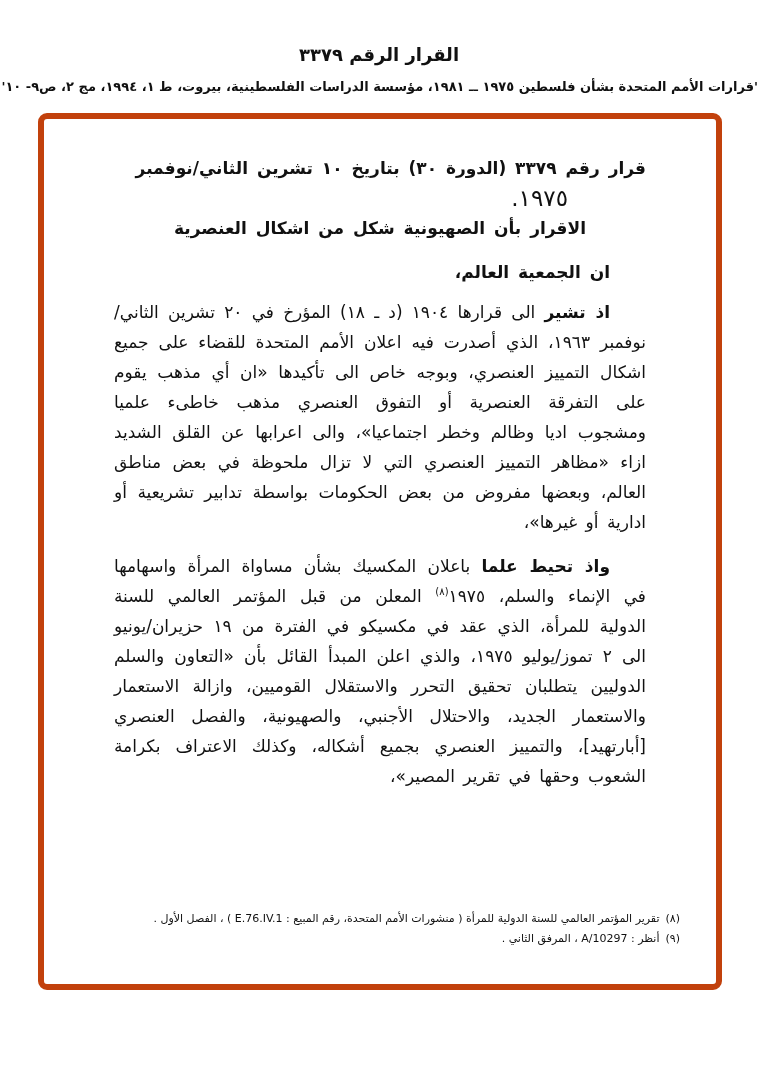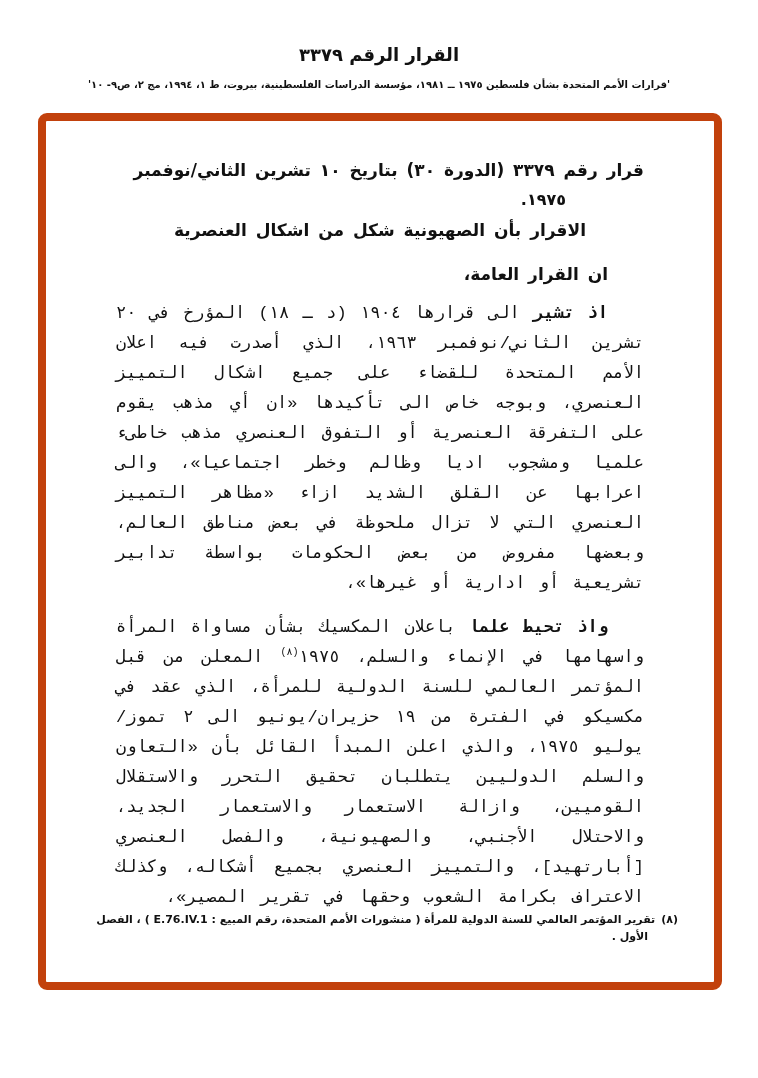--- a/index.html
+++ b/index.html
@@ -24,93 +24,91 @@
     direction: rtl;
     font-size: 18px;
     font-weight: bold;
     letter-spacing: 0.5px;
   }
   .source-line {
     position: absolute;
     top: 79px;
     left: 0;
     right: 0;
-    text-align: center;
     direction: rtl;
-    font-size: 10px;
+    font-size: 13px;
     font-weight: bold;
     white-space: nowrap;
   }
   .green-box {
     position: absolute;
     left: 38px;
     top: 113px;
     width: 684px;
     height: 877px;
     box-sizing: border-box;
-    border: 8px solid #c2410c;
+    border: 6px solid #c2410c;
     border-radius: 9px;
     background: #ffffff;
   }
   .content {
     position: absolute;
     top: 34px;
     left: 70px;
     right: 70px;
     direction: rtl;
     text-align: justify;
     font-size: 17px;
     line-height: 30px;
     word-spacing: 3px;
   }
   .res-heading-line1 {
     font-weight: bold;
     text-align: right;
     font-size: 17px;
   }
   .res-heading-line2 {
-    font-weight: bold;
+    font-weight: normal;
     text-align: right;
     padding-left: 0;
     padding-right: 78px;
-    font-size: 16px;
+    font-size: 23px;
   }
   .res-subtitle {
     font-weight: bold;
     text-align: center;
     margin-top: 0;
     margin-bottom: 14px;
     font-size: 17px;
   }
   .opening {
     font-weight: bold;
     text-indent: 36px;
     margin-bottom: 10px;
   }
   .para {
     text-indent: 36px;
     margin-bottom: 14px;
-    font-family: Liberation Mono, monospace;
   }
   .lead {
     font-weight: bold;
   }
   .sup-ref {
     vertical-align: super;
     font-size: 10px;
     line-height: 0;
   }
   .footnotes {
     position: absolute;
     left: 30px;
     right: 36px;
     bottom: 34px;
     direction: rtl;
     font-size: 11px;
-    font-weight: bold;
+    font-weight: normal;
     line-height: 17px;
     text-align: right;
   }
   .footnote {
     padding-right: 30px;
     text-indent: -30px;
     margin-bottom: 3px;
   }
   .footnote-marker {
     padding-left: 6px;
@@ -124,26 +122,27 @@
 <div class="source-line">'قرارات الأمم المتحدة بشأن فلسطين ١٩٧٥ ــ ١٩٨١، مؤسسة الدراسات الفلسطينية، بيروت، ط ١، ١٩٩٤، مج ٢، ص٩- ١٠'</div>
 
 <div class="green-box">
   <div class="content">
 
     <div class="res-heading-line1">قرار رقم ٣٣٧٩ (الدورة ٣٠) بتاريخ ١٠ تشرين الثاني/نوفمبر</div>
     <div class="res-heading-line2">١٩٧٥.</div>
 
     <div class="res-subtitle">الاقرار بأن الصهيونية شكل من اشكال العنصرية</div>
 
-    <div class="opening">ان القرار العامة،</div>
+    <div class="opening">ان الجمعية العالم،</div>
 
     <div class="para"><span class="lead">اذ تشير</span><span> الى قرارها ١٩٠٤ (د ـ ١٨) المؤرخ في ٢٠ تشرين الثاني/نوفمبر ١٩٦٣، الذي أصدرت فيه اعلان الأمم المتحدة للقضاء على جميع اشكال التمييز العنصري، وبوجه خاص الى تأكيدها «ان أي مذهب يقوم على التفرقة العنصرية أو التفوق العنصري مذهب خاطىء علميا ومشجوب اديا وظالم وخطر اجتماعيا»، والى اعرابها عن القلق الشديد ازاء «مظاهر التمييز العنصري التي لا تزال ملحوظة في بعض مناطق العالم، وبعضها مفروض من بعض الحكومات بواسطة تدابير تشريعية أو ادارية أو غيرها»،</span></div>
 
 
     <div class="para"><span class="lead">واذ تحيط علما</span><span> باعلان المكسيك بشأن مساواة المرأة واسهامها في الإنماء والسلم، ١٩٧٥</span><span class="sup-ref">(٨)</span><span> المعلن من قبل المؤتمر العالمي للسنة الدولية للمرأة، الذي عقد في مكسيكو في الفترة من ١٩ حزيران/يونيو الى ٢ تموز/يوليو ١٩٧٥، والذي اعلن المبدأ القائل بأن «التعاون والسلم الدوليين يتطلبان تحقيق التحرر والاستقلال القوميين، وازالة الاستعمار والاستعمار الجديد، والاحتلال الأجنبي، والصهيونية، والفصل العنصري [أبارتهيد]، والتمييز العنصري بجميع أشكاله، وكذلك الاعتراف بكرامة الشعوب وحقها في تقرير المصير»،</span></div>
 
 
   </div>
 
   <div class="footnotes">
     <div class="footnote"><span class="footnote-marker">(٨)</span><span>تقرير المؤتمر العالمي للسنة الدولية للمرأة ( منشورات الأمم المتحدة، رقم المبيع : E.76.IV.1 ) ، الفصل الأول .</span></div>
+    <div class="footnote"><span class="footnote-marker">(٩)</span><span>أنظر : A/10297 ، المرفق الثاني .</span></div>
   </div>
 </div>
 
 </body></html>

